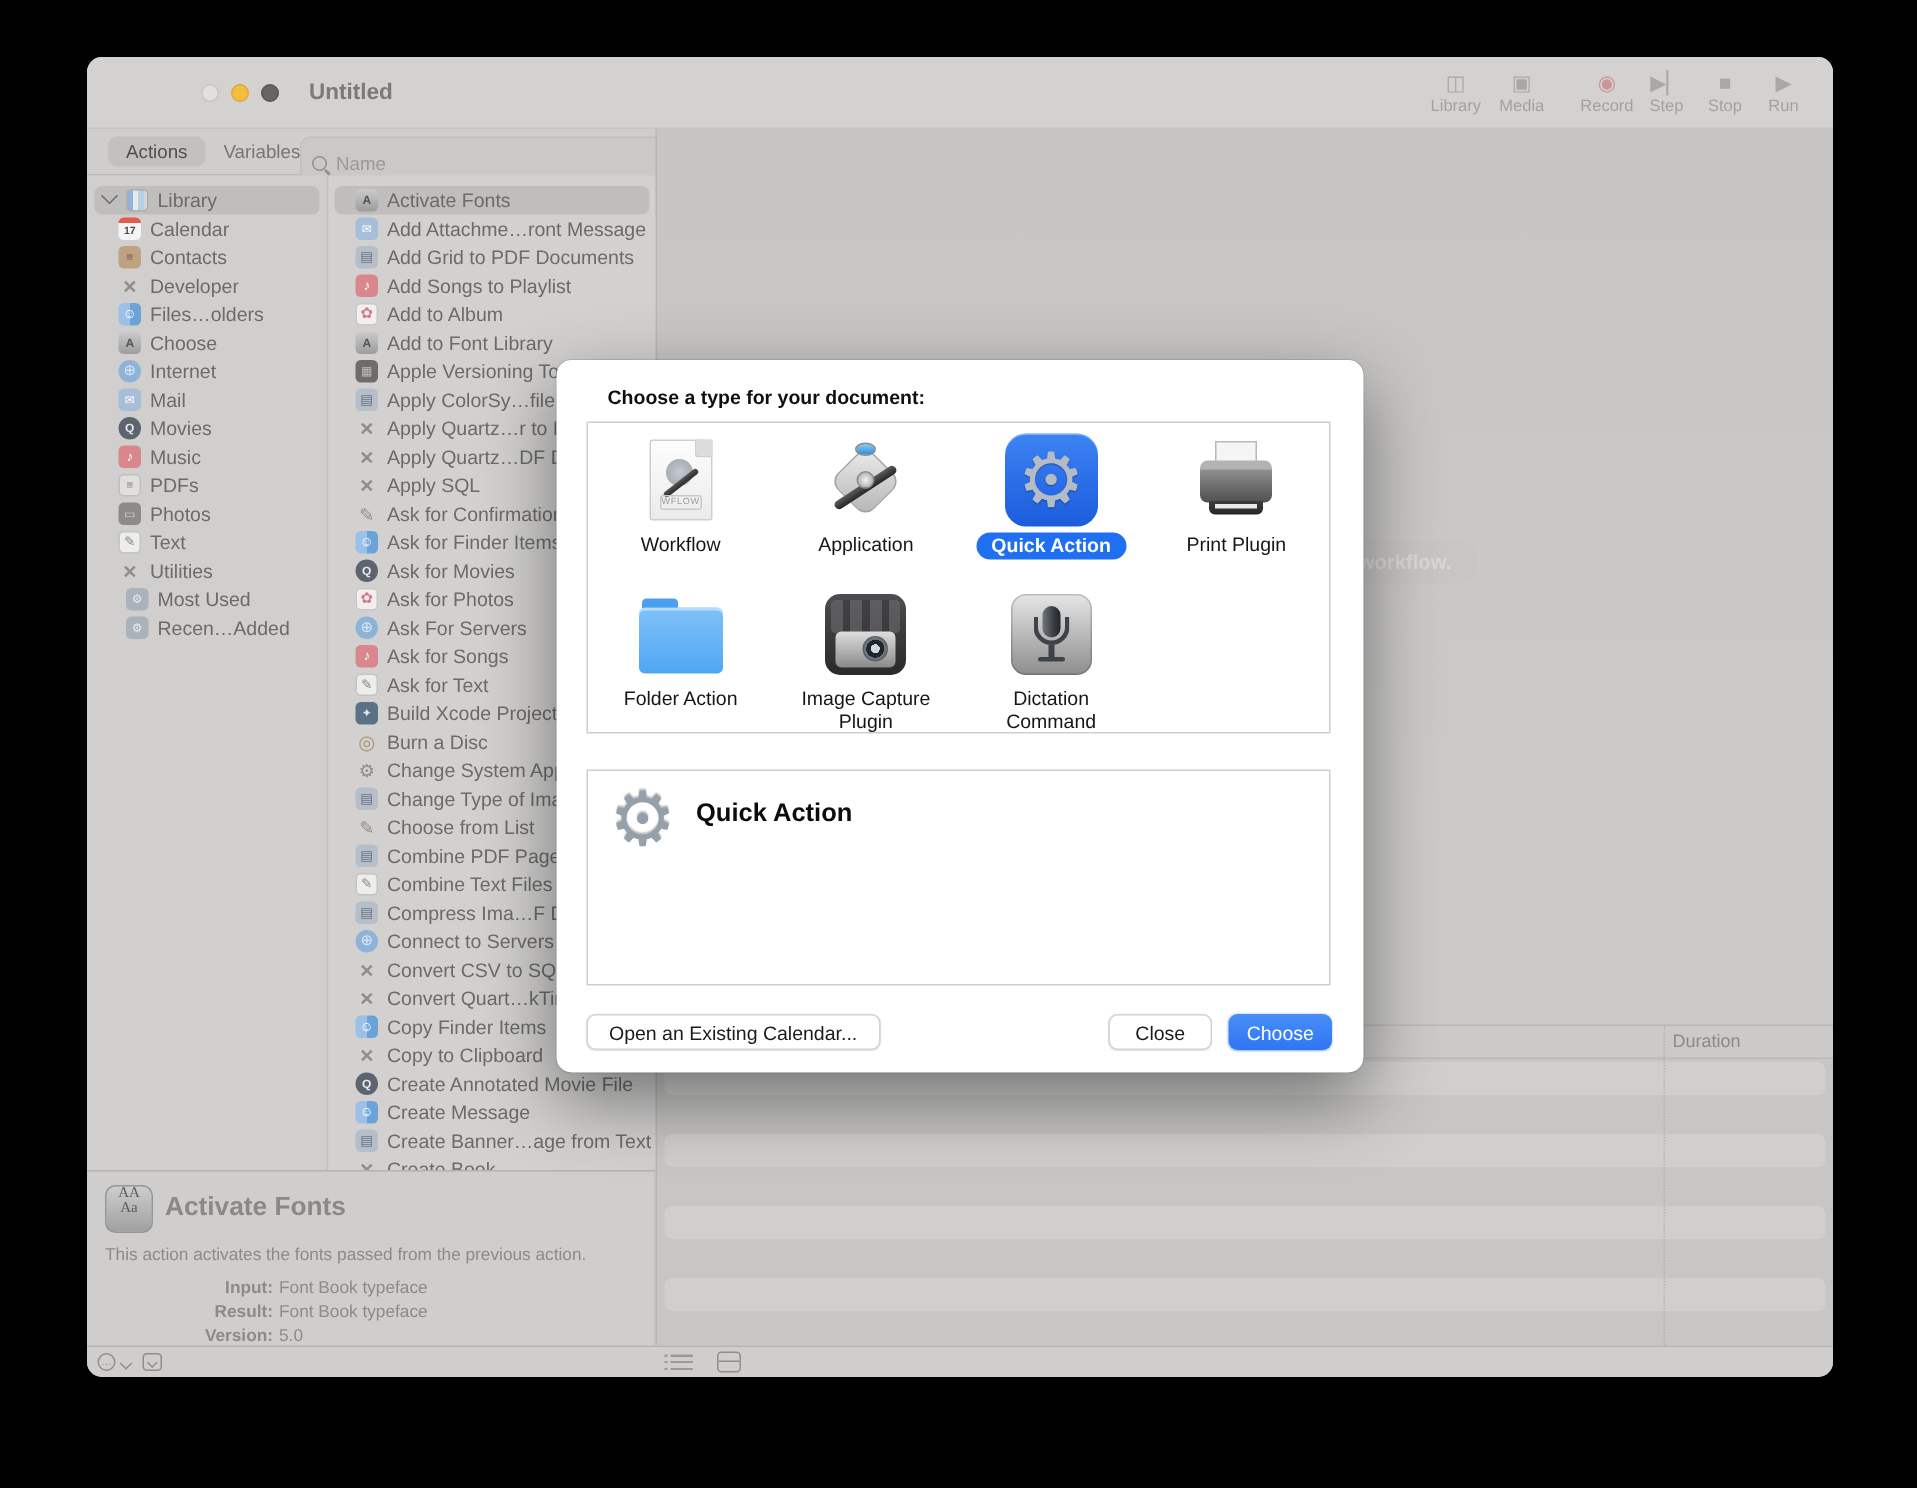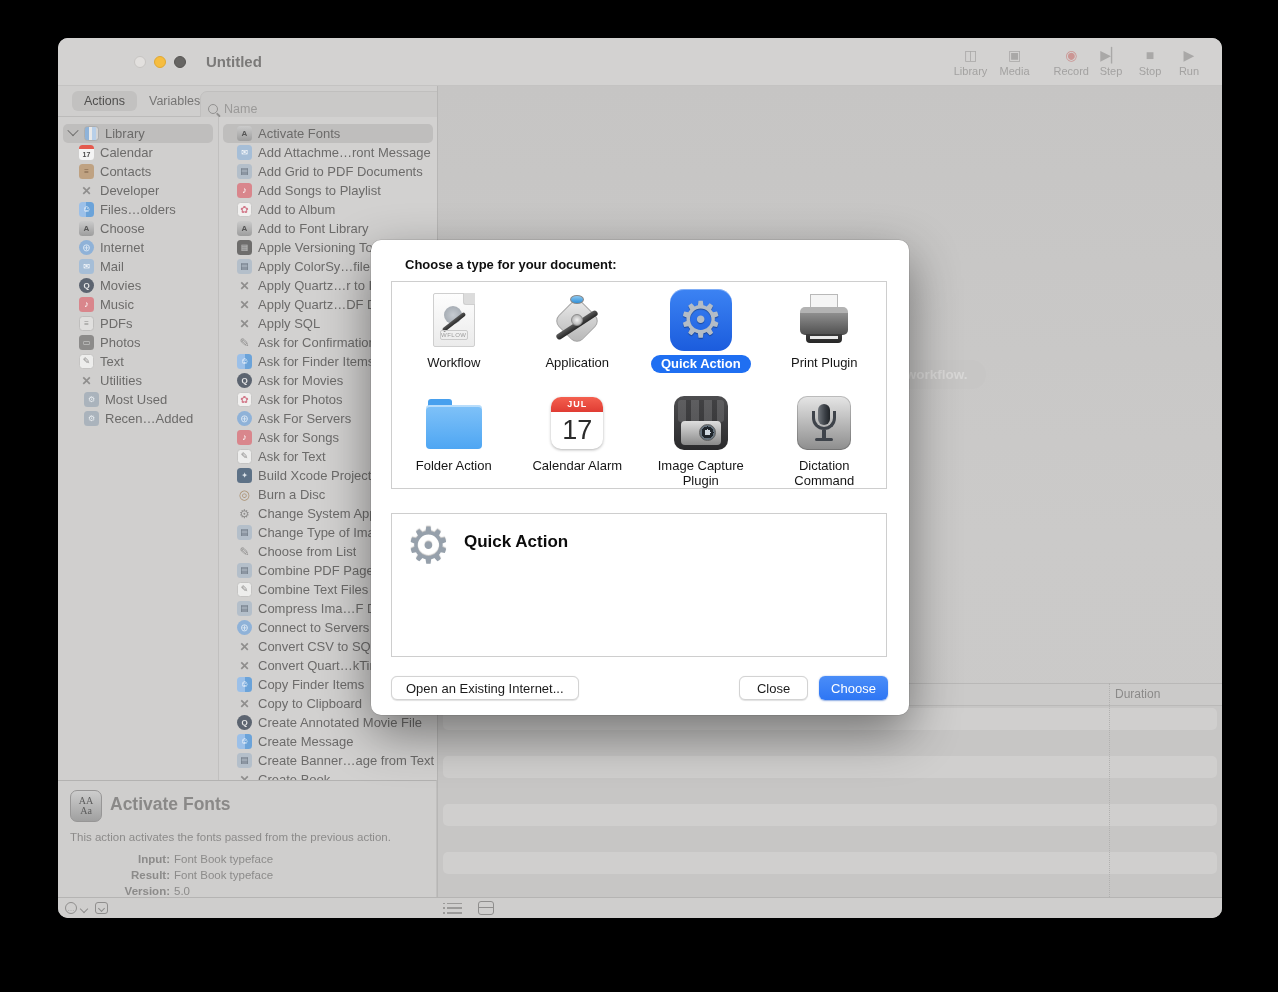--- a/index.html
+++ b/index.html
@@ -67,24 +67,24 @@
   .drop-pill{position:absolute;top:274px;left:198px;width:350px;height:29px;background:#c7c6c5;border-radius:15px;display:flex;align-items:center;justify-content:center;font-size:13.5px;font-weight:bold;color:#d9d8d7;white-space:nowrap;overflow:hidden;}
   .log-header{position:absolute;left:0;right:0;top:597px;height:23px;background:#cbcac9;border-top:1px solid #b9b8b7;border-bottom:1px solid #bab9b8;box-sizing:border-box;}
   .log-header .hdr-lbl{position:absolute;left:677px;top:3px;font-size:12px;color:#8b8a89;}
   .log-vdiv{position:absolute;left:671px;top:597px;bottom:0;border-left:1px dotted #b2b1b0;}
   .stripes{position:absolute;left:0;right:0;top:620px;bottom:0;background:#c7c6c5;}
   .stripe{height:22px;margin:2px 5px 0 5px;border-radius:5px;}
   .stripe.lt{background:#d0cfce;}
   .stripe.dk{background:transparent;}
   
   .detail{position:absolute;left:0;top:742px;width:379px;height:117px;background:#cfcecd;border-top:1px solid #b3b2b1;border-right:1px solid #c1c0bf;box-sizing:border-box;}
-  .dp-icon{position:absolute;left:12px;top:9px;width:30px;height:30px;border-radius:7px;background:linear-gradient(#cdcdcd,#a0a0a0);display:flex;flex-direction:column;align-items:center;justify-content:center;font-family:"Liberation Serif",serif;color:#5b5b5b;font-size:10px;line-height:10px;border:0.5px solid #979696;}
+  .dp-icon{position:absolute;left:12px;top:9px;width:30px;height:30px;border-radius:7px;background:linear-gradient(#cdcdcd,#a0a0a0);display:flex;flex-direction:column;align-items:center;font-family:"Liberation Serif",serif;color:#5b5b5b;font-size:10px;line-height:10px;border:0.5px solid #979696;}
   .dp-title{position:absolute;left:52px;top:13px;font-size:17.5px;font-weight:bold;color:#8a8988;}
   .dp-desc{position:absolute;left:12px;top:50px;font-size:11.5px;color:#8c8b8a;}
-  .dp-fields{position:absolute;left:4px;top:70px;right:10px;}
+  .dp-fields{position:absolute;left:16px;top:70px;right:10px;}
   .frow{display:flex;font-size:11.5px;color:#8c8b8a;line-height:16px;}
   .flabel{width:108px;text-align:right;font-weight:bold;flex:none;}
   .fval{margin-left:4px;}
   
   .bottombar{position:absolute;left:0;right:0;top:859px;height:21px;background:#cfcecd;border-top:1px solid #b5b4b3;box-sizing:border-box;}
   .bb-circ{position:absolute;left:7px;top:4px;width:12px;height:12px;border:1px solid #8f8e8d;border-radius:50%;color:#8f8e8d;font-size:7px;line-height:11px;text-align:center;box-sizing:border-box;}
   .bb-chev{position:absolute;left:23px;top:8px;width:5px;height:5px;border-right:1.3px solid #8f8e8d;border-bottom:1.3px solid #8f8e8d;transform:rotate(45deg);}
   .bb-box{position:absolute;left:37px;top:4px;width:13px;height:12px;border:1px solid #8f8e8d;border-radius:3px;box-sizing:border-box;}
   .bb-box::after{content:"";position:absolute;left:3px;top:3px;width:4px;height:4px;border-right:1.2px solid #8f8e8d;border-bottom:1.2px solid #8f8e8d;transform:rotate(45deg);}
   .bb-list{position:absolute;left:389px;top:5px;width:15px;height:11px;background:
@@ -611,29 +611,20 @@
           <div class="cicon">
             <div class="d-folder">
               <div class="ftab"></div>
               <div class="fbody"></div>
             </div>
           </div>
           <div class="clabel">Folder Action</div>
         </div>
         <div class="cell">
           <div class="cicon">
-            <div class="d-cal">
-              <div class="cal-m">JUL</div>
-              <div class="cal-d">17</div>
-            </div>
-          </div>
-          <div class="clabel">Calendar Alarm</div>
-        </div>
-        <div class="cell">
-          <div class="cicon">
             <div class="d-cam">
               <div class="pat"></div>
               <div class="cam-body"></div>
               <div class="cam-lens"></div>
             </div>
           </div>
           <div class="clabel">Image Capture Plugin</div>
         </div>
         <div class="cell">
           <div class="cicon">
@@ -644,18 +635,18 @@
               <div class="mic-base"></div>
             </div>
           </div>
           <div class="clabel">Dictation Command</div>
         </div>
       </div>
     <div class="infobox">
       <div class="info-gear gear-lg">⚙</div>
       <div class="info-title">Quick Action</div>
     </div>
-    <div class="btn btn-plain btn-open">Open an Existing Internet...</div>
+    <div class="btn btn-plain btn-open">Open an Existing Calendar...</div>
     <div class="btn btn-plain btn-close">Close</div>
     <div class="btn btn-choose">Choose</div>
   </div>
 
 </div>
 
 </body></html>

